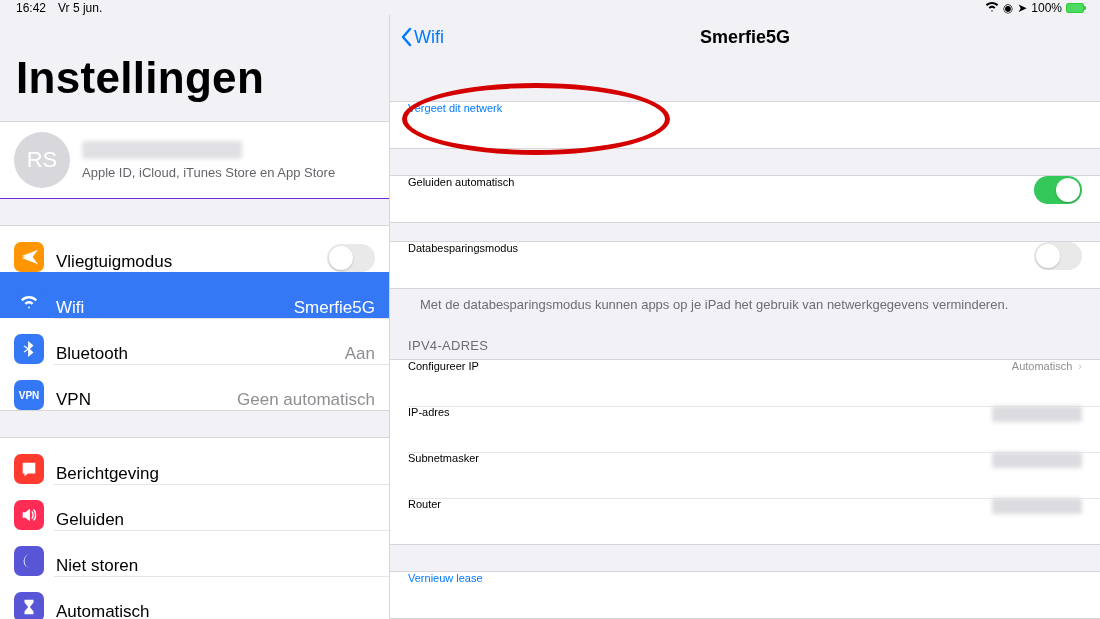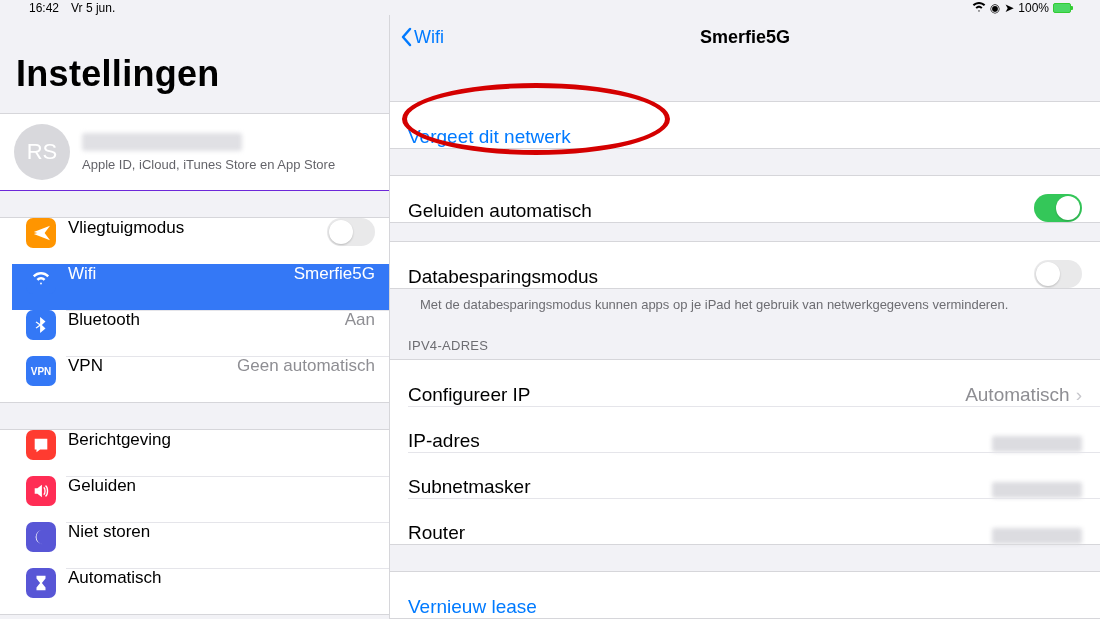--- a/index.html
+++ b/index.html
@@ -1,32 +1,32 @@
 <!DOCTYPE html>
 <html><head>
 <meta charset="utf-8">
 <style>
   * { box-sizing: border-box; margin: 0; padding: 0; font-family: -apple-system, "Helvetica Neue", Helvetica, Arial, sans-serif; }
   html, body { width: 1100px; height: 619px; overflow: hidden; background: #f2f2f6; }
   .root { display: flex; flex-direction: column; width: 100%; height: 100%; }
 
   
-  .status-bar { height: 20px; display: flex; align-items: center; justify-content: space-between; padding: 0 29px; font-size: 12px; color: #000; background: #f2f2f6; font-weight: 500; }
+  .status-bar { height: 20px; display: flex; align-items: center; justify-content: space-between; padding: 0 16px; font-size: 12px; color: #000; background: #f2f2f6; font-weight: 500; }
   .status-left { display: flex; gap: 12px; }
   .status-right { display: flex; align-items: center; gap: 4px; }
   .battery-box { width: 18px; height: 10px; border: 1px solid #3c3; border-radius: 2px; position: relative; background: #4cd964; }
   .battery-box::after { content: ""; position: absolute; right: -3px; top: 2px; width: 2px; height: 4px; background: #3c3; border-radius: 0 1px 1px 0; }
 
   .main { flex: 1; display: flex; }
 
   
   .sidebar { width: 390px; background: #f2f2f6; border-right: 1px solid #d6d6da; display: flex; flex-direction: column; overflow: hidden; }
-  .sidebar-title { font-size: 36px; font-weight: 700; padding: 38px 16px 18px; color: #000; letter-spacing: .3px; }
+  .sidebar-title { font-size: 44px; font-weight: 700; padding: 38px 16px 18px; color: #000; letter-spacing: .3px; }
   .row-group { background: #fff; border-top: 1px solid #d6d6da; border-bottom: 1px solid #d6d6da; margin-bottom: 26px; }
-  .row { display: flex; align-items: flex-start; height: 46px; padding: 0 14px; font-size: 17px; color: #000; position: relative; margin-left: 12px; }
+  .row { display: flex; align-items: flex-end; height: 46px; padding: 0 14px; font-size: 17px; color: #000; position: relative; }
   .row + .row::before { content: ""; position: absolute; left: 54px; right: 0; top: 0; height: 1px; background: #e5e5ea; }
   .row.selected { background: #3478f6; color: #fff; }
   .row.selected::before { display:none; }
   .row.selected .row-value { color: #fff; }
   .row-icon { width: 30px; height: 30px; border-radius: 7px; margin-right: 12px; display: flex; align-items: center; justify-content: center; flex-shrink: 0; }
   .row-icon svg { width: 18px; height: 18px; fill: #fff; }
   .row-label { flex: 1; }
   .row-value { color: #8e8e93; font-size: 17px; }
   .account-row { display:flex; align-items:center; background:#fff; border-top:1px solid #d6d6da; border-bottom:1px solid #6d28d9; padding:10px 14px; margin-bottom:26px;}
   .avatar { width:56px; height:56px; border-radius:50%; background:#d8d8dc; color:#fff; font-size:22px; display:flex; align-items:center; justify-content:center; margin-right:12px; flex-shrink:0;}
@@ -38,21 +38,21 @@
   .toggle.on { background: #34c759; }
   .toggle.on .knob { left: 22px; }
 
   
   .detail { flex: 1; background: #f2f2f6; display: flex; flex-direction: column; overflow: hidden; }
   .detail-header { display: flex; align-items: center; height: 44px; padding: 0 10px; font-size: 18px; position: relative; }
   .back-btn { color: #007aff; display: flex; align-items: center; font-size: 18px; gap:2px;}
   .detail-title { position:absolute; left:0; right:0; text-align:center; font-weight:600; font-size:18px; pointer-events:none;}
   .section { background: #fff; border-top:1px solid #d6d6da; border-bottom:1px solid #d6d6da; margin-top: 26px; }
   .section.first { margin-top: 42px; }
-  .srow { display:flex; align-items:flex-end; height:46px; padding:0 18px; font-size:19px; position:relative;}
+  .srow { display:flex; align-items:flex-start; height:46px; padding:0 18px; font-size:11px; position:relative;}
   .srow + .srow::before { content:""; position:absolute; left:18px; right:0; top:0; height:1px; background:#e5e5ea;}
   .link-text { color:#007aff; }
   .srow-label { flex:1; }
   .srow-value { color:#8e8e93; }
   .footer-text { padding:8px 30px; font-size:13px; color:#6d6d72; }
   .section-header { padding: 18px 18px 6px; font-size:13px; color:#6d6d72; text-transform: uppercase; letter-spacing:.3px;}
   .chevron { color:#c7c7cc; margin-left:6px;}
   .blurred-val { width:90px; height:16px; background:#dcdce0; filter: blur(2px); border-radius:2px;}
 
   .annot-ellipse { position:absolute; border:5px solid #d40000; border-radius:50%; pointer-events:none; }

